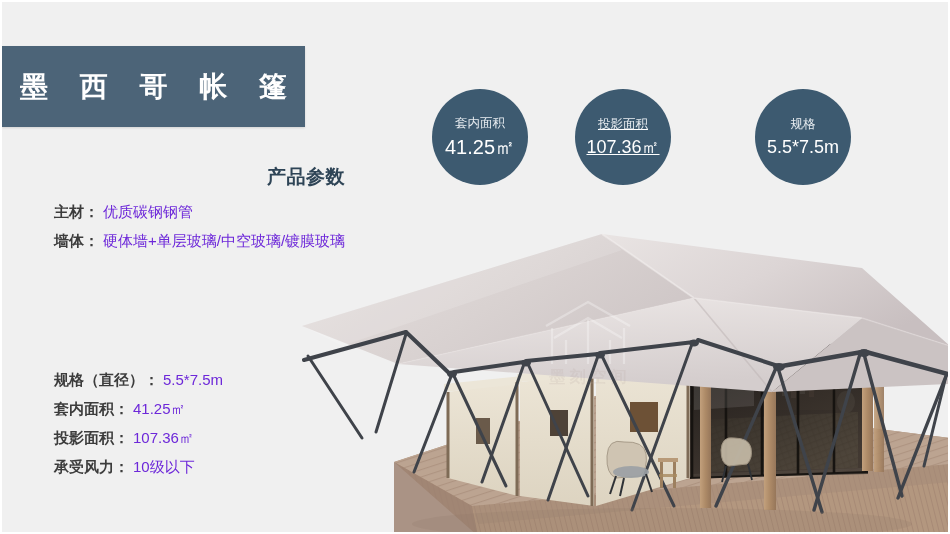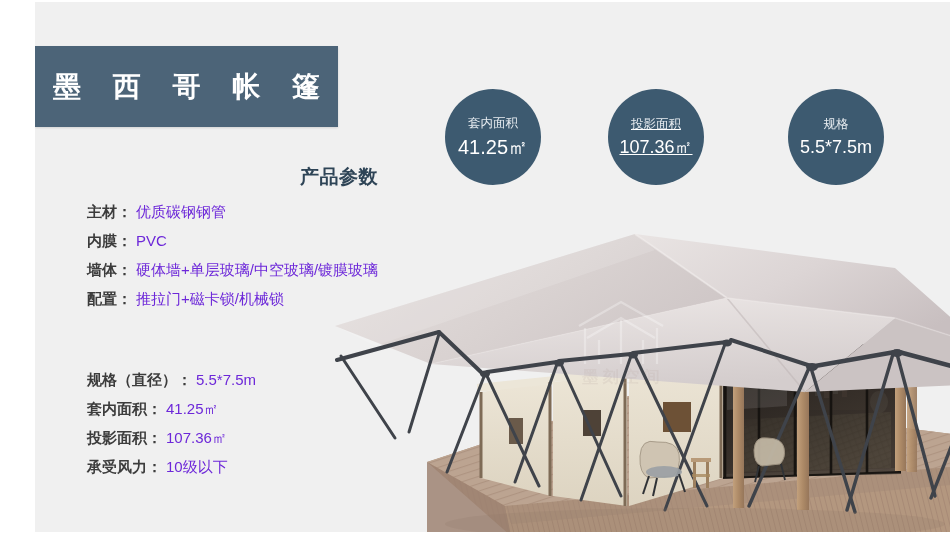--- a/index.html
+++ b/index.html
@@ -10,21 +10,20 @@
     height: 534px;
     overflow: hidden;
     font-family: "Liberation Sans", "DejaVu Sans", sans-serif;
   }
 
   #page {
     position: relative;
     width: 850px;
     height: 534px;
     background: #ffffff;
-    margin-left: 33px;
   }
 
   
   #canvas {
     position: absolute;
     left: 2px;  top: 2px;
     width: 946px; height: 530px;
     background: #f0f0f0;
     overflow: hidden;
   }
@@ -89,21 +88,21 @@
     width: 96px; height: 96px;
     border-radius: 50%;
     background: #3d5a70;
     color: #ffffff;
     display: flex;
     flex-direction: column;
     align-items: center;
     justify-content: center;
     text-align: center;
   }
-  #badge-0 { left: 410px; top: 87px; }
+  #badge-0 { left: 430px; top: 87px; }
   #badge-1 { left: 573px; top: 87px; text-decoration: underline; }
   #badge-2 { left: 753px; top: 87px; }
 
   .badge-label {
     font-size: 12.5px;
     color: #e7ecf0;
     line-height: 1;
     margin-bottom: 7px;
     white-space: nowrap;
   }
@@ -134,30 +133,22 @@
     </div>
 
     <div class="section" id="section-product">
       <div class="section-heading">产品参数</div>
 
       <div class="spec-row">
         <span class="spec-label">主材：</span>
         <span class="spec-value">优质碳钢钢管</span>
       </div>
       <div class="spec-row">
-        <span class="spec-label">内膜：</span>
-        <span class="spec-value">PVC</span>
-      </div>
-      <div class="spec-row">
         <span class="spec-label">墙体：</span>
         <span class="spec-value">硬体墙+单层玻璃/中空玻璃/镀膜玻璃</span>
-      </div>
-      <div class="spec-row">
-        <span class="spec-label">配置：</span>
-        <span class="spec-value">推拉门+磁卡锁/机械锁</span>
       </div>
     </div>
 
     <div class="section" id="section-spec">
 
       <div class="spec-row">
         <span class="spec-label">规格（直径）：</span>
         <span class="spec-value">5.5*7.5m</span>
       </div>
       <div class="spec-row">

